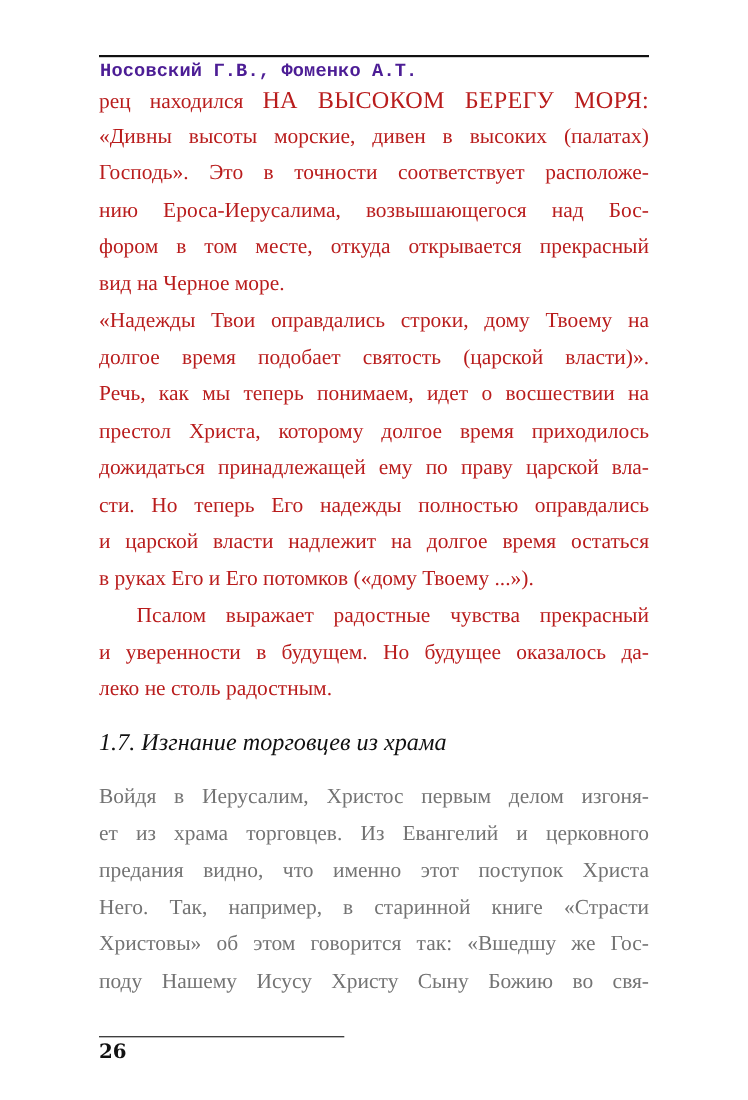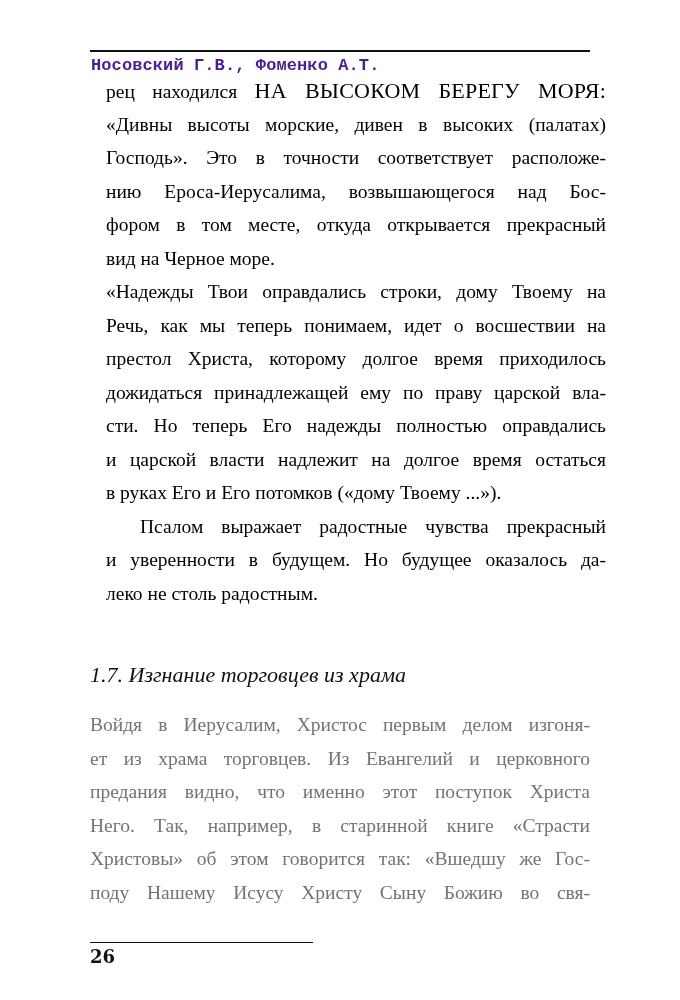--- a/index.html
+++ b/index.html
@@ -8,23 +8,23 @@
   .running-head {
     position: absolute; left: 91px; top: 24px; width: 498px;
     font-family: Liberation Mono, monospace; font-weight: bold; font-size: 17px;
     letter-spacing: 0.1px; color: #4c1d95; margin-top: 32px;
   }
   .head-rule {
     position: absolute; left: 90px; top: 50px; width: 500px; height: 0;
     border-top: 2px solid #111;
   }
   .body-text {
-    position: absolute; left: 106px; top: 74px; width: 500px;
+    position: absolute; left: 90px; top: 74px; width: 500px;
     font-family: "Liberation Serif", serif; font-size: 19.5px; line-height: 33.5px;
-    color: #000000; text-align: justify; -webkit-font-smoothing: antialiased;
+    color: #b91c1c; text-align: justify; -webkit-font-smoothing: antialiased;
   }
   .line { display: block; white-space: nowrap; text-align-last: justify; text-align: justify; height: 33.5px; }
   .line.last { text-align-last: left; }
   .line.indent { padding-left: 34px; }
   .caps { font-size: 22px; letter-spacing: 0.2px; }
   .section-heading {
     position: absolute; left: 90px; top: 662px; width: 500px;
     font-family: "Liberation Serif", serif; font-style: italic; font-size: 22px;
     color: #111;
   }
@@ -53,20 +53,21 @@
   <div class="body-text">
 
     <span class="line"><span>рец находился </span><span class="caps">НА ВЫСОКОМ БЕРЕГУ МОРЯ:</span></span>
     <span class="line">«Дивны высоты морские, дивен в высоких (палатах)</span>
     <span class="line">Господь». Это в точности соответствует расположе-</span>
     <span class="line">нию Ероса-Иерусалима, возвышающегося над Бос-</span>
     <span class="line">фором в том месте, откуда открывается прекрасный</span>
     <span class="line last">вид на Черное море.</span>
 
     <span class="line">«Надежды Твои оправдались строки, дому Твоему на</span>
+    <span class="line">долгое время подобает святость (царской власти)».</span>
     <span class="line">Речь, как мы теперь понимаем, идет о восшествии на</span>
     <span class="line">престол Христа, которому долгое время приходилось</span>
     <span class="line">дожидаться принадлежащей ему по праву царской вла-</span>
     <span class="line">сти. Но теперь Его надежды полностью оправдались</span>
     <span class="line">и царской власти надлежит на долгое время остаться</span>
     <span class="line last">в руках Его и Его потомков («дому Твоему ...»).</span>
 
     <span class="line indent">Псалом выражает радостные чувства прекрасный</span>
     <span class="line">и уверенности в будущем. Но будущее оказалось да-</span>
     <span class="line last">леко не столь радостным.</span>

